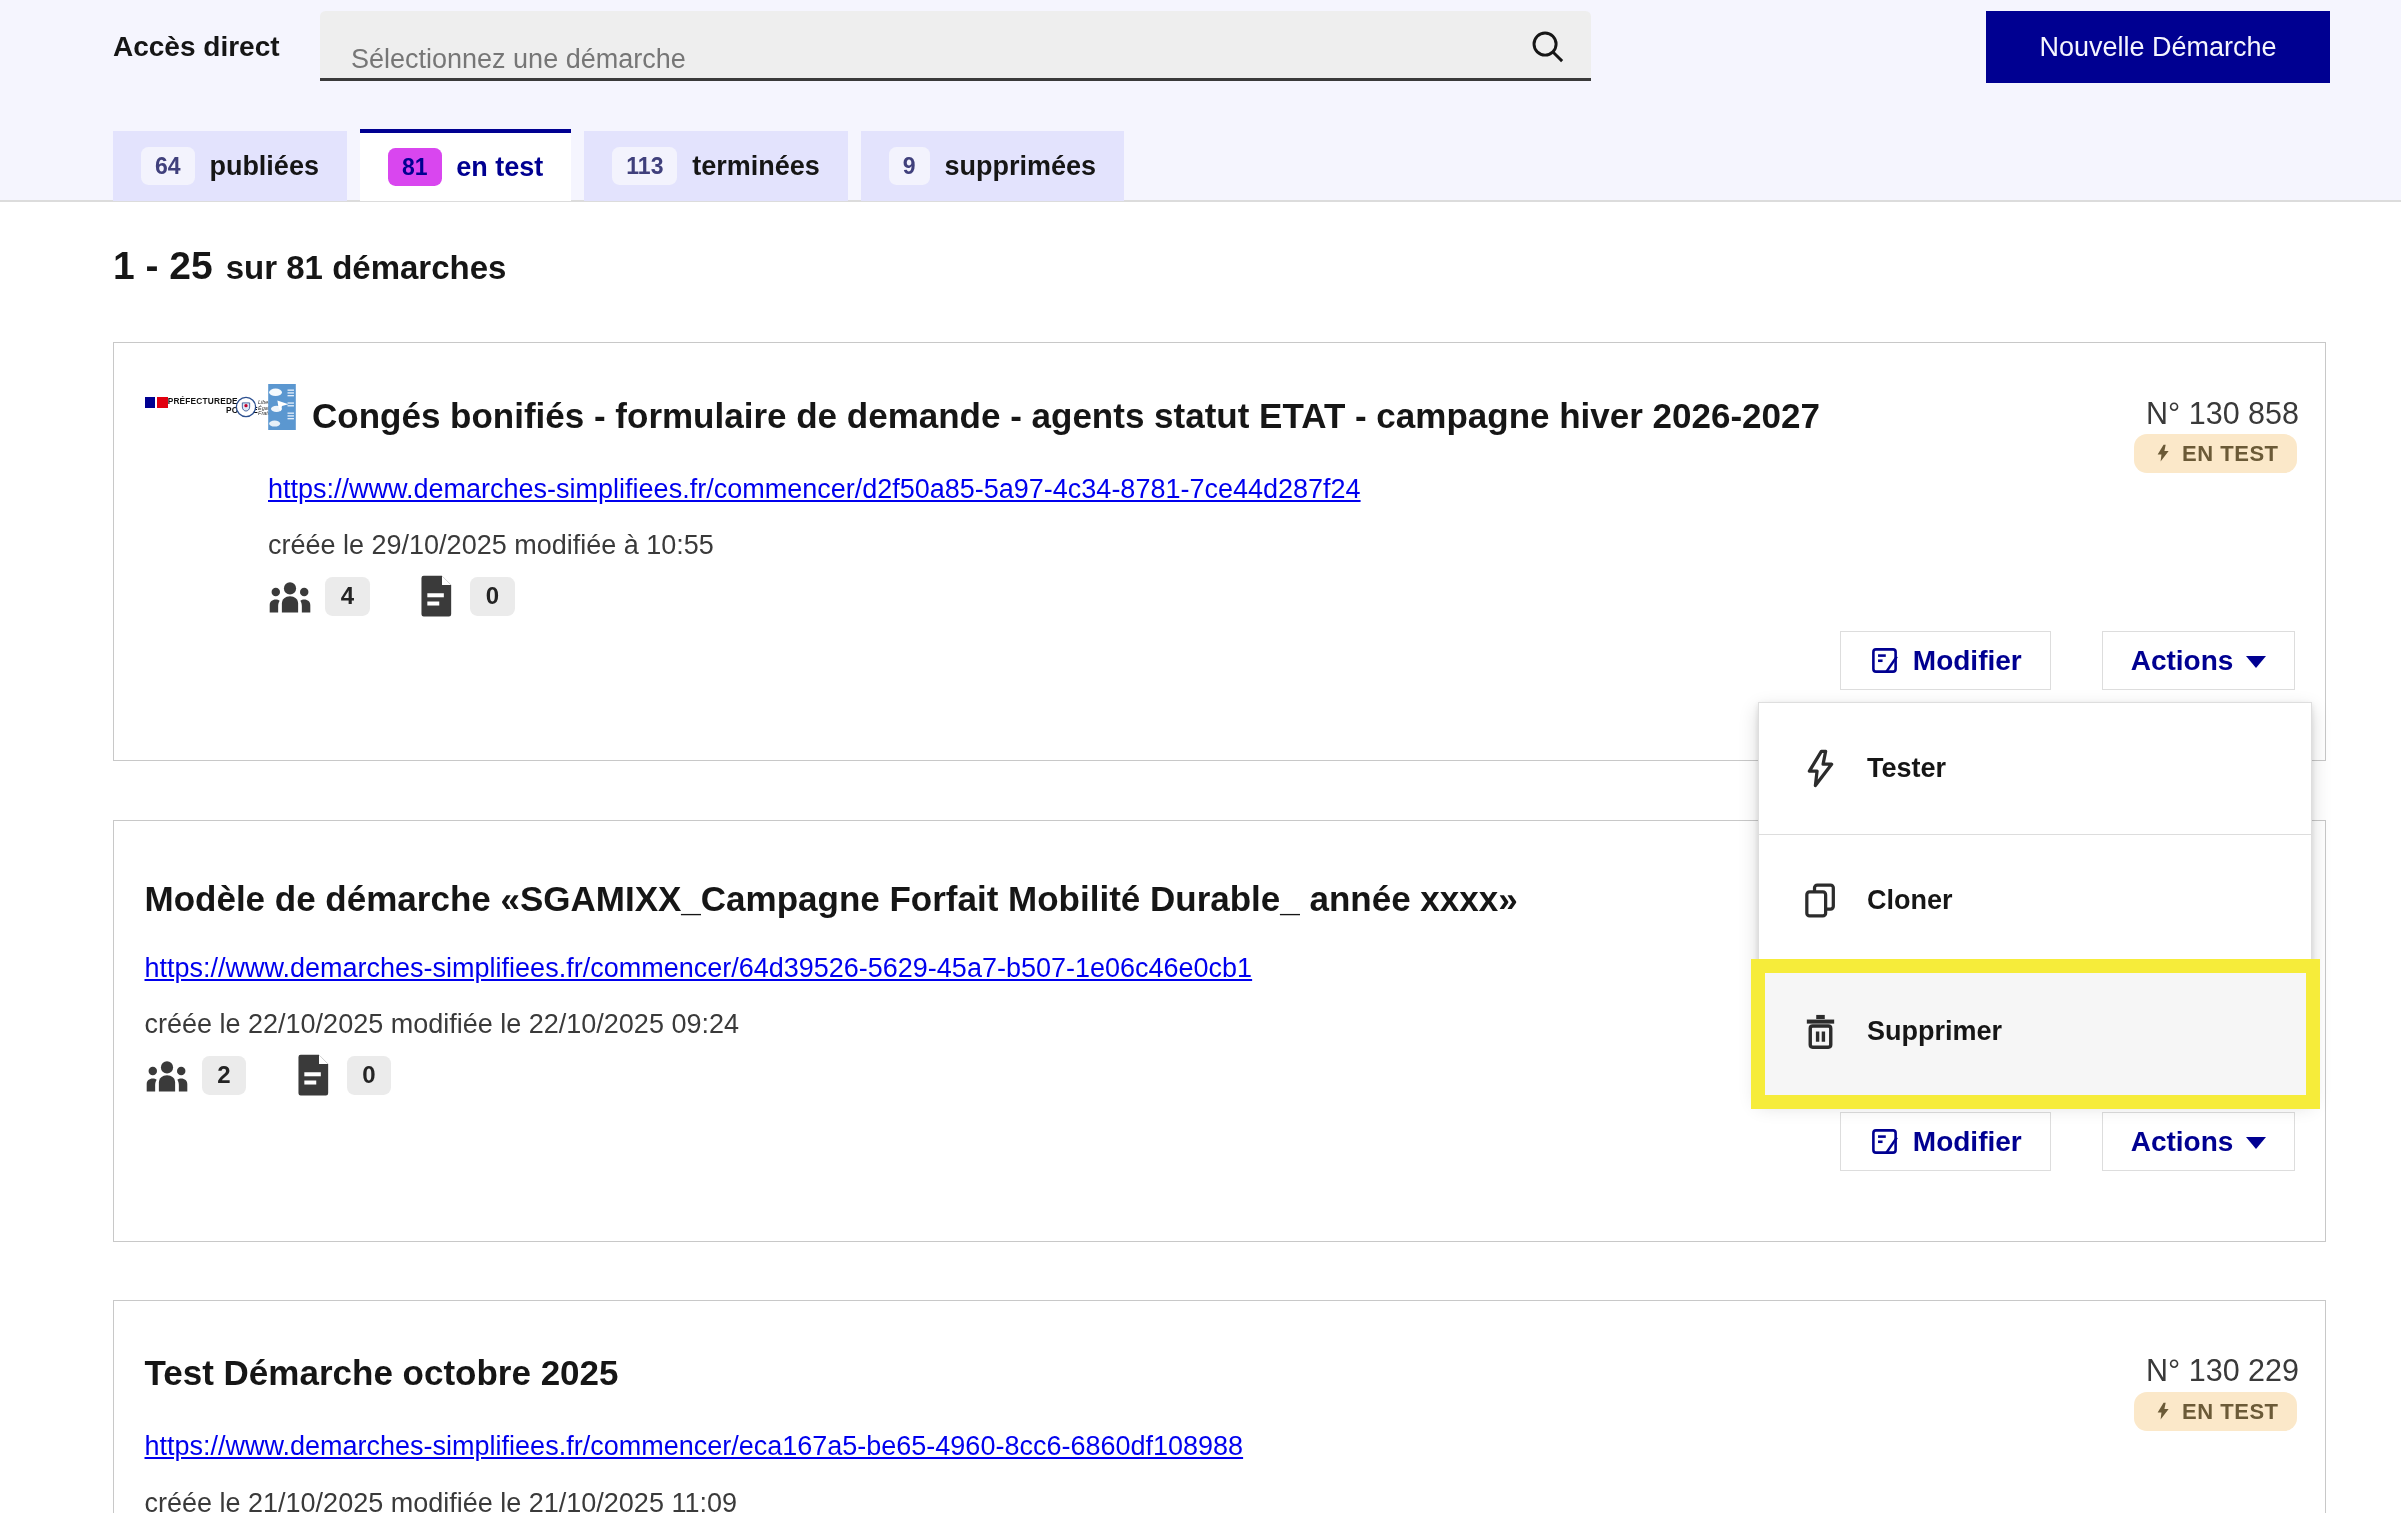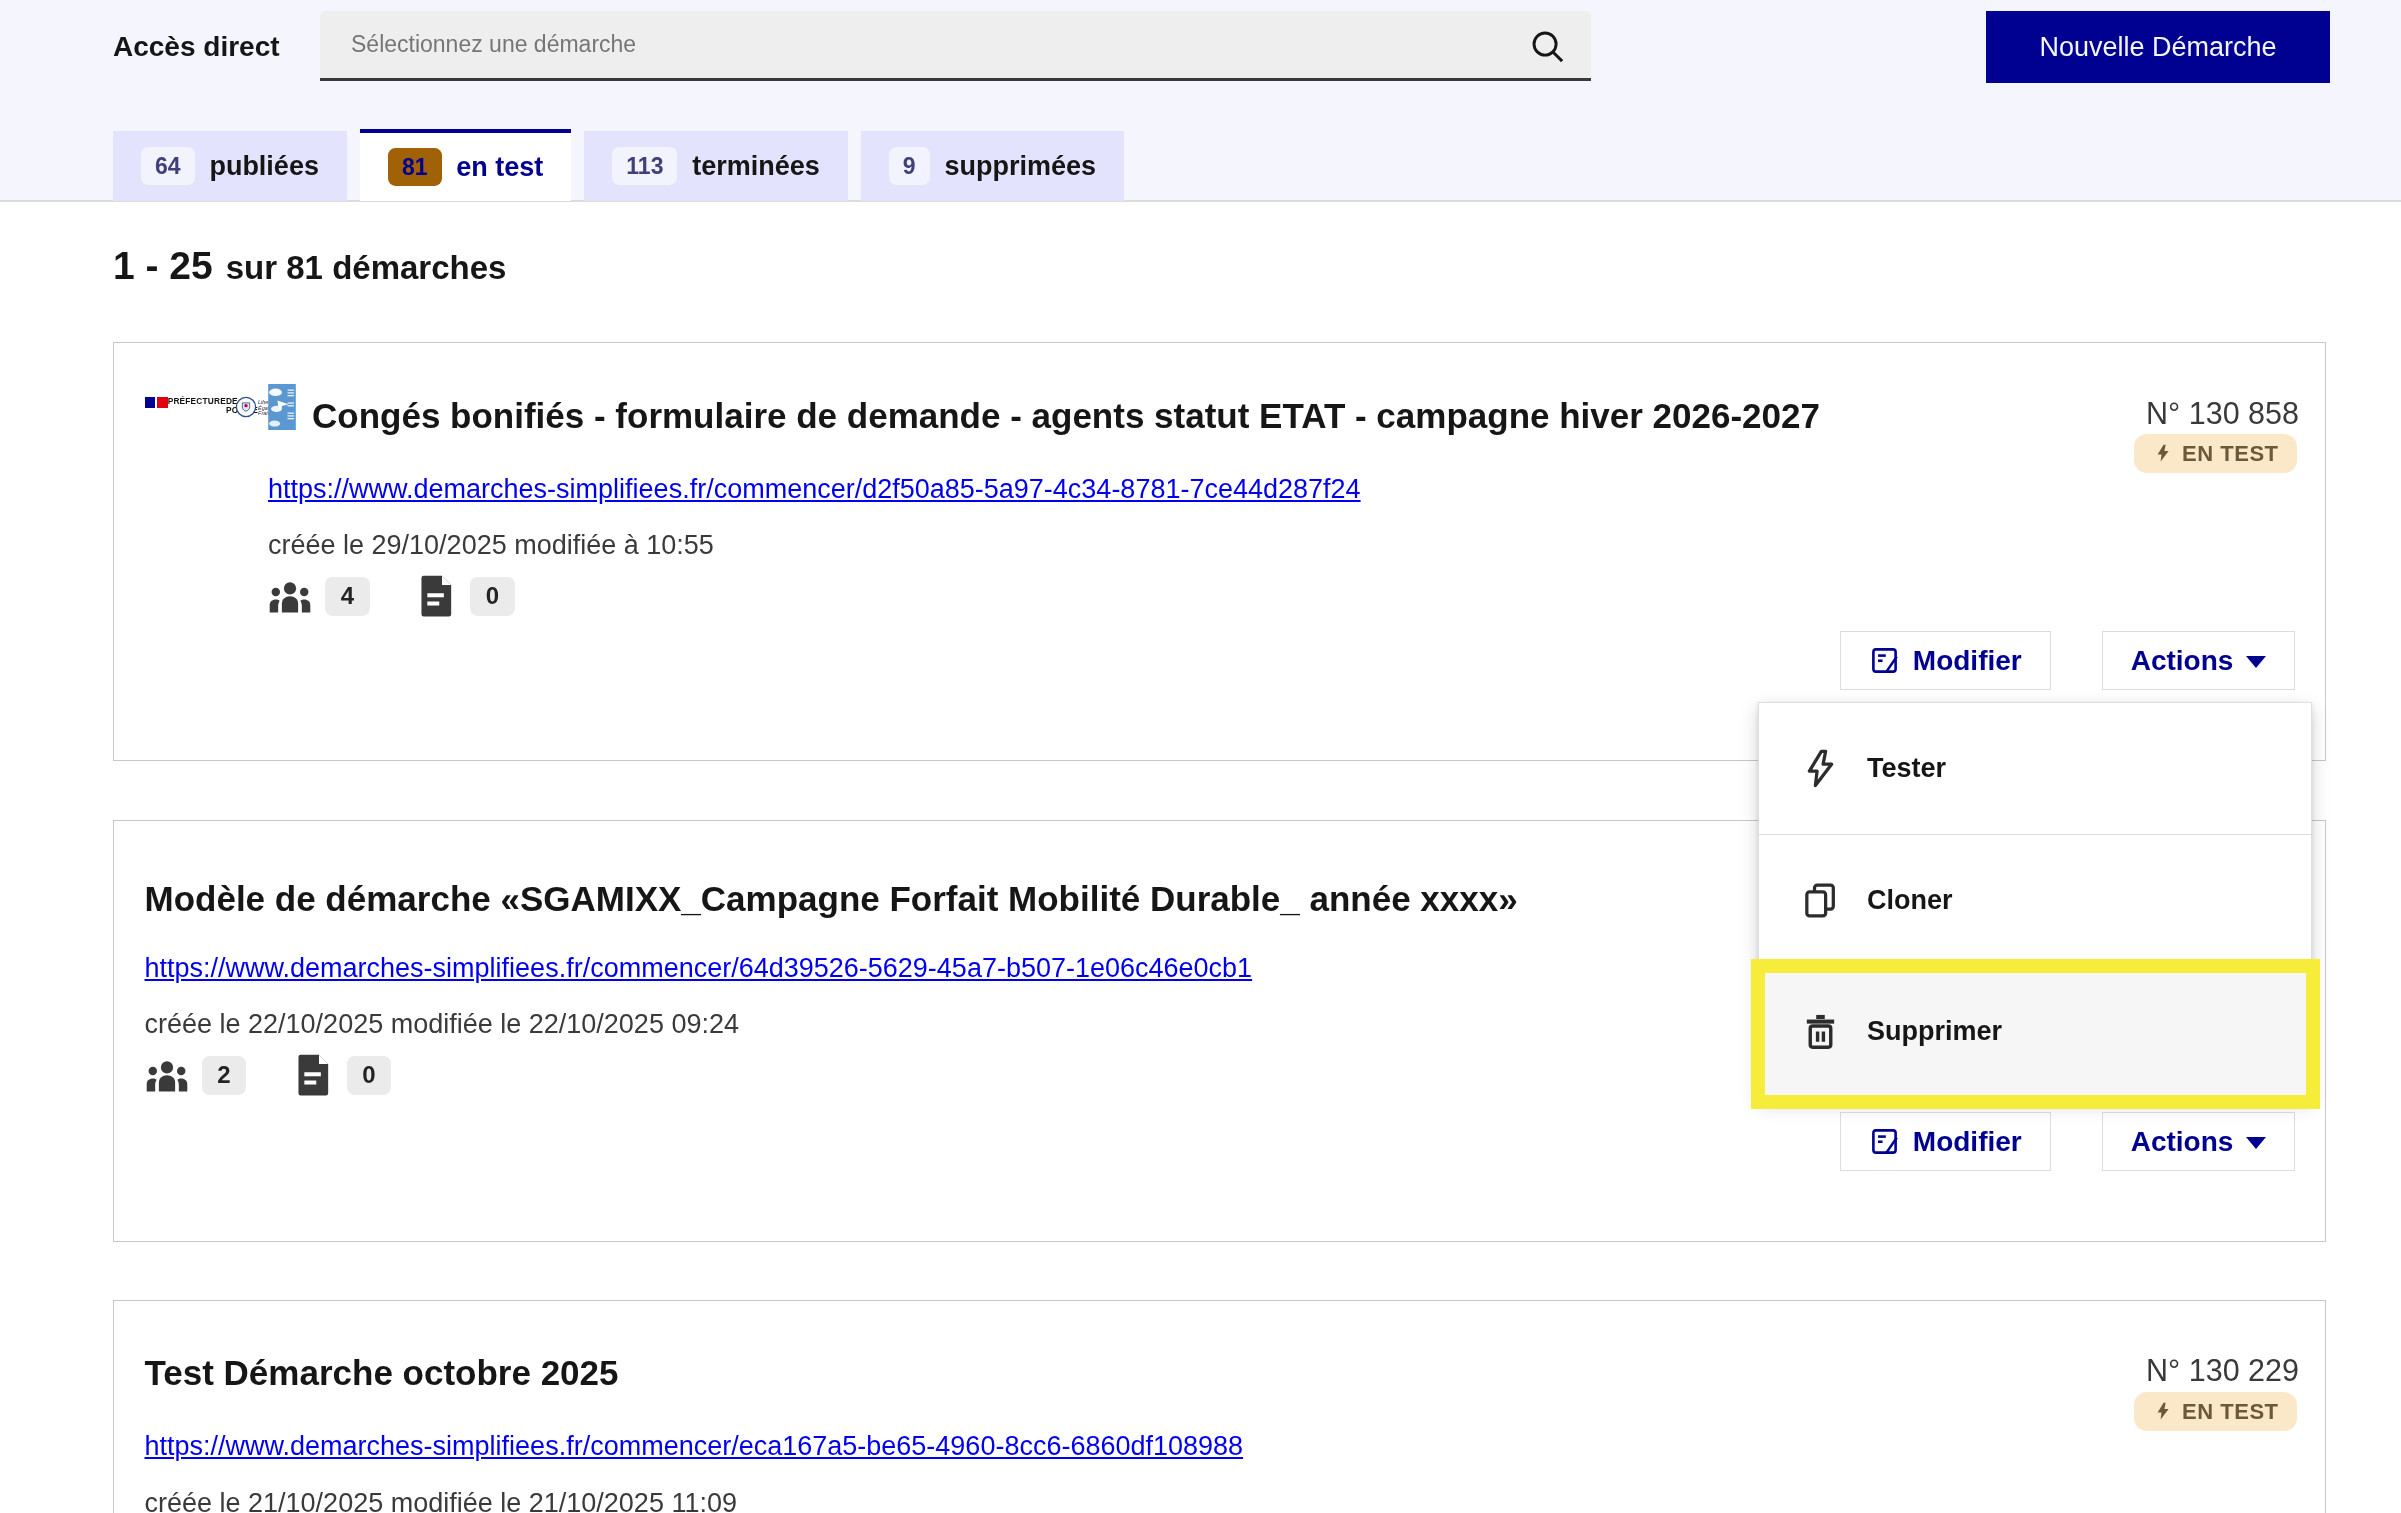--- a/index.html
+++ b/index.html
@@ -7,35 +7,35 @@
               font-family:"Liberation Sans", sans-serif; color:#161616; }
   .stage { position:relative; width:2401px; height:1314px; }
 
   
   .topbar { position:absolute; left:0; top:0; width:2401px; height:201px; background:#f5f5fe; }
   .topbar-line { position:absolute; left:0; top:200px; width:2401px; height:1.8px; background:#dcdcdc; z-index:1; }
   .acces-label { position:absolute; left:113px; top:31px; font-size:28px; font-weight:700; }
   .searchbox { position:absolute; left:320px; top:11px; width:1271px; height:70px;
                background:#eeeeee; border-bottom:3.7px solid #3a3a3a; border-radius:5.5px 5.5px 0 0; }
   .searchbox input { position:absolute; inset:0; width:100%; height:100%; background:transparent; border:0;
-                     outline:none; padding:0 83px 0 31px; font-size:23px; color:#161616;
-                     font-family:"Liberation Sans", sans-serif; }
+                     outline:none; padding:0 83px 0 31px; font-size:27px; color:#161616;
+                     font-family:"Liberation Sans", sans-serif;margin-top:15px; }
   .searchbox input::placeholder { color:#767676; opacity:1; }
   .search-ic { position:absolute; right:24px; top:15.7px; width:39px; height:39px; cursor:pointer; }
   .btn-new { position:absolute; left:1986px; top:11px; width:344px; height:72px; background:#000091;
              color:#f5f5fe; font-size:27px; font-weight:500; display:flex; align-items:center;
              justify-content:center; cursor:pointer; }
 
   
   .tabs { position:absolute; left:113px; bottom:0; display:flex; align-items:flex-end; gap:13px; z-index:2; }
   .tab { height:70px; background:#e3e3fd; display:flex; align-items:center; gap:14.8px; padding:3px 28px;
          font-size:27px; font-weight:700; color:#161616; cursor:pointer; }
   .tab .cnt { font-size:23px; font-weight:700; padding:5.5px 14px; border-radius:7.4px; background:#f3f3fd; color:#40407c; }
   .tab.active { height:72px; background:#ffffff; color:#000091; border-top:4.6px solid #000091; z-index:3; }
-  .tab.active .cnt { background:#a16207; color:#000091; }
+  .tab.active .cnt { background:#d946ef; color:#000091; }
 
   
   .results { position:absolute; left:113px; top:244px; display:flex; align-items:baseline; gap:13px; }
   .results .range { font-size:39px; font-weight:800; }
   .results .total { font-size:33px; font-weight:700; }
 
   
   .card { position:absolute; left:113px; width:2213px; background:#fff; border:1.8px solid #c8c8c8; }
   .card-title { position:absolute; font-size:35px; font-weight:700; color:#161616; white-space:nowrap; cursor:pointer; }
   .card-number { position:absolute; right:26px; font-size:30.5px; font-weight:400; color:#3a3a3a; }

